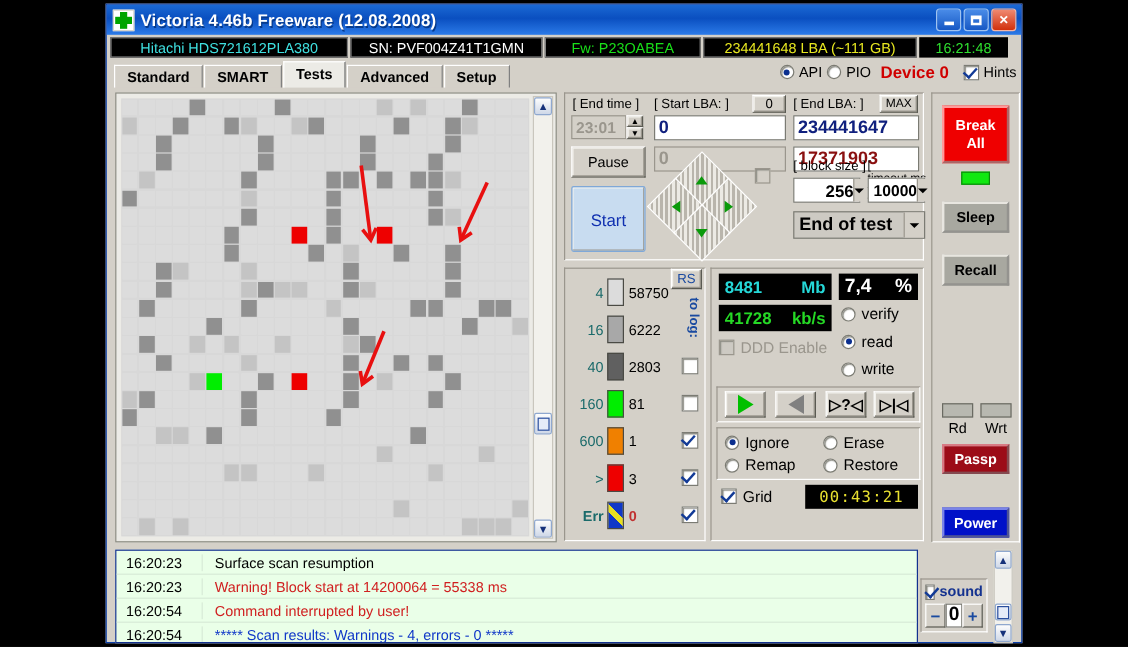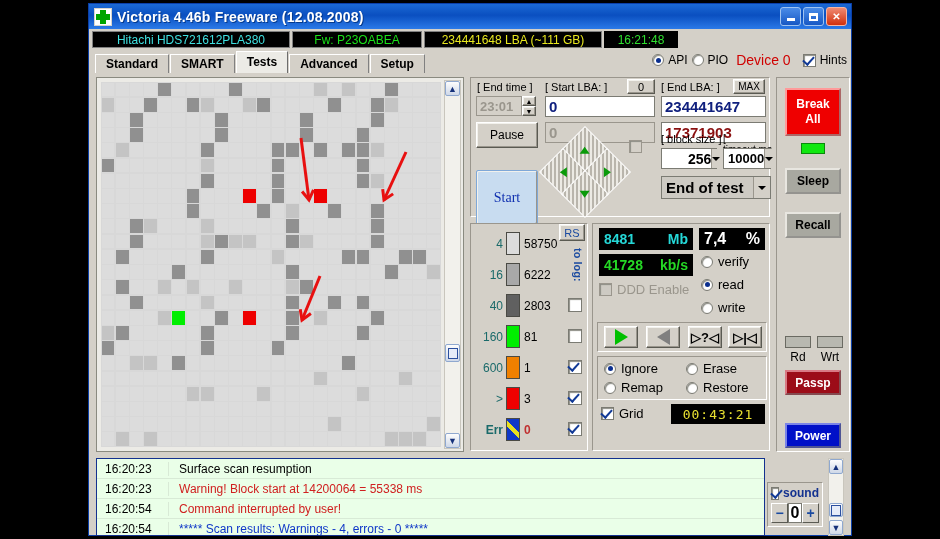--- a/index.html
+++ b/index.html
@@ -29,21 +29,21 @@
   .clock{width:74px;height:17px;background:#000;color:#2fe02f;font-size:12px;display:flex;align-items:center;justify-content:center;box-sizing:border-box;}
 
   
   .tabrow{position:relative;height:22px;margin:3px 0 0 0;}
   .tabs{position:absolute;left:6px;top:0;display:flex;align-items:flex-end;height:22px;}
   .tab{height:19px;line-height:19px;padding:0 10px;background:#d4d0c8;border:1px solid #fff;border-right-color:#808080;border-bottom:none;font-size:12px;font-weight:bold;color:#000;box-sizing:border-box;margin-right:1px;}
   .tab.active{height:22px;line-height:21px;background:#ecebe6;font-weight:bold;border:1px solid #fff;border-right-color:#6d6d6d;border-bottom:none;text-align:right;}
   .topright{position:absolute;right:4px;top:1px;display:flex;align-items:center;gap:4px;font-size:12px;}
   .radio{width:12px;height:12px;border-radius:50%;background:#fff;border:1px solid #7b7b73;box-shadow:inset 1px 1px 1px #8d8d85;position:relative;box-sizing:border-box;display:inline-block;}
   .radio.on:after{content:"";position:absolute;left:2.5px;top:2.5px;width:5px;height:5px;border-radius:50%;background:#0b2f8f;}
-  .devlabel{color:#d00000;font-weight:normal;font-size:14px;margin-left:4px;}
+  .devlabel{color:#d00000;font-weight:bold;font-size:14px;margin-left:4px;}
   .chk{width:13px;height:13px;background:#fff;border:1px solid #7b7b73;box-shadow:inset 1px 1px 1px #8d8d85;position:relative;box-sizing:border-box;display:inline-block;}
   .chk.on:after{content:"";position:absolute;left:1px;top:-1px;width:5px;height:9px;border:solid #123a96;border-width:0 2px 2px 0;transform:rotate(42deg);}
   .hints{margin-left:8px;display:flex;align-items:center;gap:4px;}
 
   
   .body{position:absolute;left:4px;top:73px;right:4px;bottom:4px;}
 
   
   .mapwrap{position:absolute;left:3px;top:0;width:368px;height:375px;background:#ecebe6;border:1px solid #8a8a80;box-sizing:border-box;}
   .map{position:absolute;left:4px;top:4px;right:22px;bottom:4px;background:#d8d8d8;overflow:hidden;}
@@ -124,20 +124,21 @@
         </div>
       <div class="tb-btn">
           <span class="max"></span>
         </div>
       <div class="tb-btn close">✕</div>
     </div>
   </div>
 
   <div class="infostrip">
     <div class="ibox model">Hitachi HDS721612PLA380</div>
+    <div class="ibox sn">SN: PVF004Z41T1GMN</div>
     <div class="ibox fw">Fw: P23OABEA</div>
     <div class="ibox lba">234441648 LBA (~111 GB)</div>
     <div class="clock">16:21:48</div>
   </div>
 
   <div class="tabrow">
     <div class="tabs">
       <div class="tab">Standard</div>
       <div class="tab">SMART</div>
       <div class="tab active">Tests</div>
@@ -775,21 +776,21 @@
         <div class="btn" style="position:absolute;left:156px;top:1px;width:28px;height:15px;font-size:11px;">0</div>
         <div class="tfield" style="position:absolute;left:74px;top:18px;width:110px;height:21px;font-size:15px;">0</div>
         <div class="tfield dis" style="position:absolute;left:74px;top:44px;width:110px;height:21px;font-size:15px;">0</div>
 
         <div class="lbl" style="position:absolute;left:190px;top:3px;">[ End LBA: ]</div>
         <div class="btn" style="position:absolute;left:262px;top:1px;width:32px;height:15px;font-size:10px;">MAX</div>
         <div class="tfield" style="position:absolute;left:190px;top:18px;width:105px;height:21px;font-size:15px;">234441647</div>
         <div class="tfield red" style="position:absolute;left:190px;top:44px;width:105px;height:21px;font-size:15px;">17371903</div>
 
         <div class="btn" style="position:absolute;left:5px;top:44px;width:62px;height:26px;">Pause</div>
-        <div class="btn startbtn" style="position:absolute;left:5px;top:92px;width:62px;height:55px;font-family:Liberation Serif, serif;">Start</div>
+        <div class="btn startbtn" style="position:absolute;left:5px;top:77px;width:62px;height:55px;">Start</div>
 
         <div class="dpad" style="position:absolute;left:78px;top:58px;">
           <div class="dkey" style="left:19px;top:-3px;">
             <span class="arrow" style="border-left:5px solid transparent;border-right:5px solid transparent;border-bottom:7px solid #0a9a0a;"></span>
           </div>
           <div class="dkey" style="left:-3px;top:19px;">
             <span class="arrow" style="border-top:5px solid transparent;border-bottom:5px solid transparent;border-right:7px solid #0a9a0a;"></span>
           </div>
           <div class="dkey" style="left:41px;top:19px;">
             <span class="arrow" style="border-top:5px solid transparent;border-bottom:5px solid transparent;border-left:7px solid #0a9a0a;"></span>

